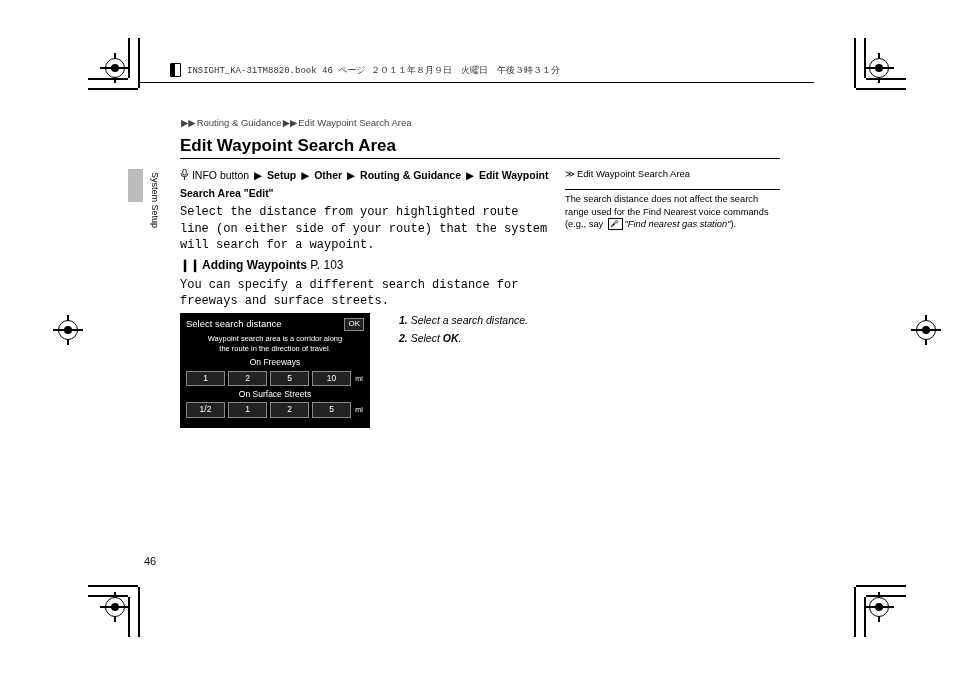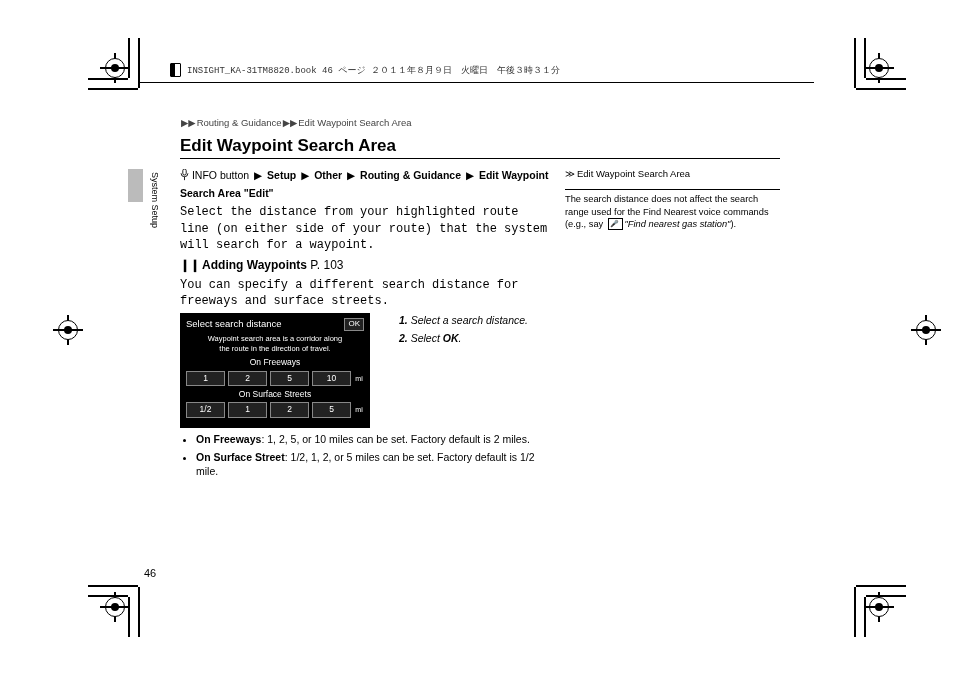--- a/index.html
+++ b/index.html
@@ -144,21 +144,21 @@
   .sidebar .sb-title .arrow { margin-right: 2px; }
   .sidebar .sb-body { font-size: 9.3px; line-height: 1.35; }
   .sidebar .sb-body i { font-style: italic; }
   .voice-box {
     display: inline-block; border: 1px solid #000; padding: 0 2px;
     font-size: 7px; vertical-align: 1px; margin: 0 2px;
   }
 
   .page-num {
     position: absolute;
-    left: 144px; bottom: 96px;
+    left: 144px; bottom: 108px;
     font-size: 11px;
   }
 
 </style>
 </head>
 <body>
 
 <div class="regmark" style="left:100px; top:53px;">
     <div class="circ"></div>
     <div class="dot"></div>
@@ -287,24 +287,20 @@
         <strong>1.</strong>
         <span>Select a search distance.</span>
       </div>
       <div>
         <strong>2.</strong>
         <span>Select </span><strong>OK</strong><span>.</span>
       </div>
     </div>
   </div>
 
-  <ul class="opts">
-    <li><strong>On Freeways</strong><span>: 1, 2, 5, or 10 miles can be set. Factory default is 2 miles.</span></li>
-    <li><strong>On Surface Street</strong><span>: 1/2, 1, 2, or 5 miles can be set. Factory default is 1/2 mile.</span></li>
-  </ul>
 </div>
 
 <div class="sidebar">
   <div class="sb-title">
     <span class="arrow">≫</span><span>Edit Waypoint Search Area</span>
   </div>
   <div class="sb-body">
     <span>The search distance does not affect the search range used for the Find Nearest voice commands (e.g., say </span><span class="voice-box">🎤</span><i>"Find nearest gas station"</i><span>).</span>
   </div>
 </div>

